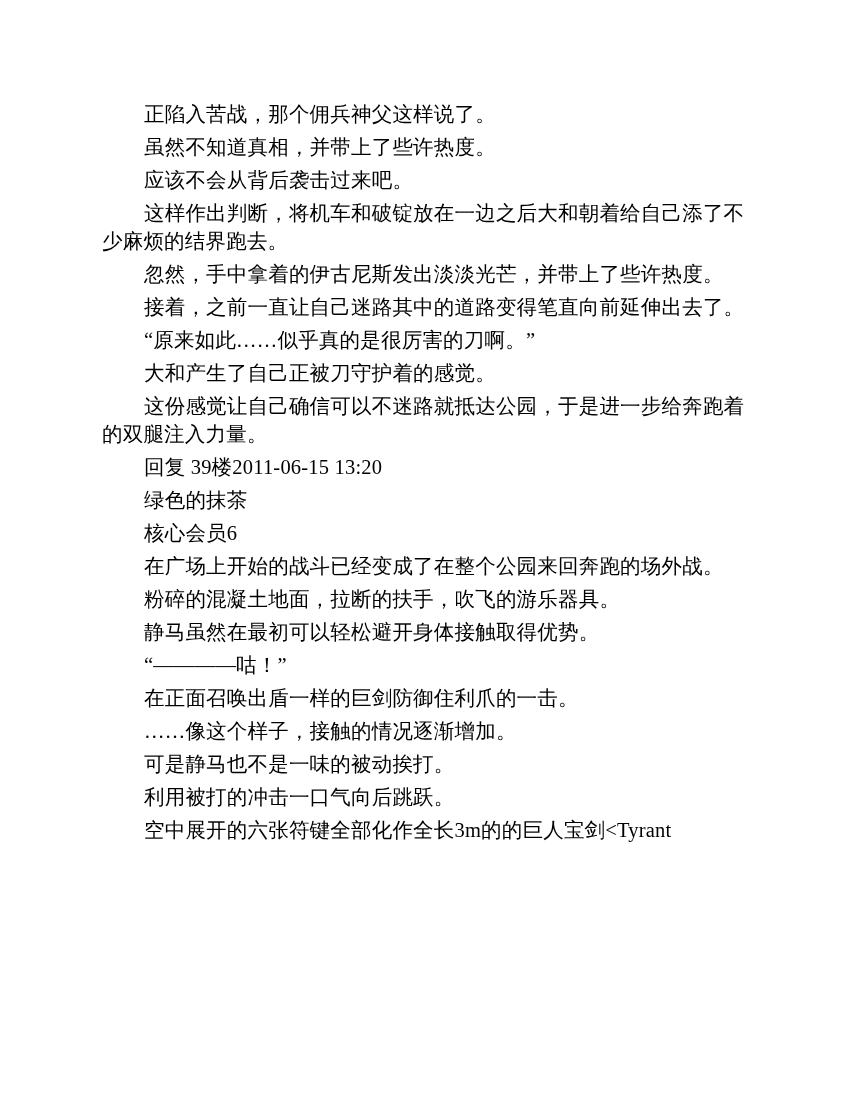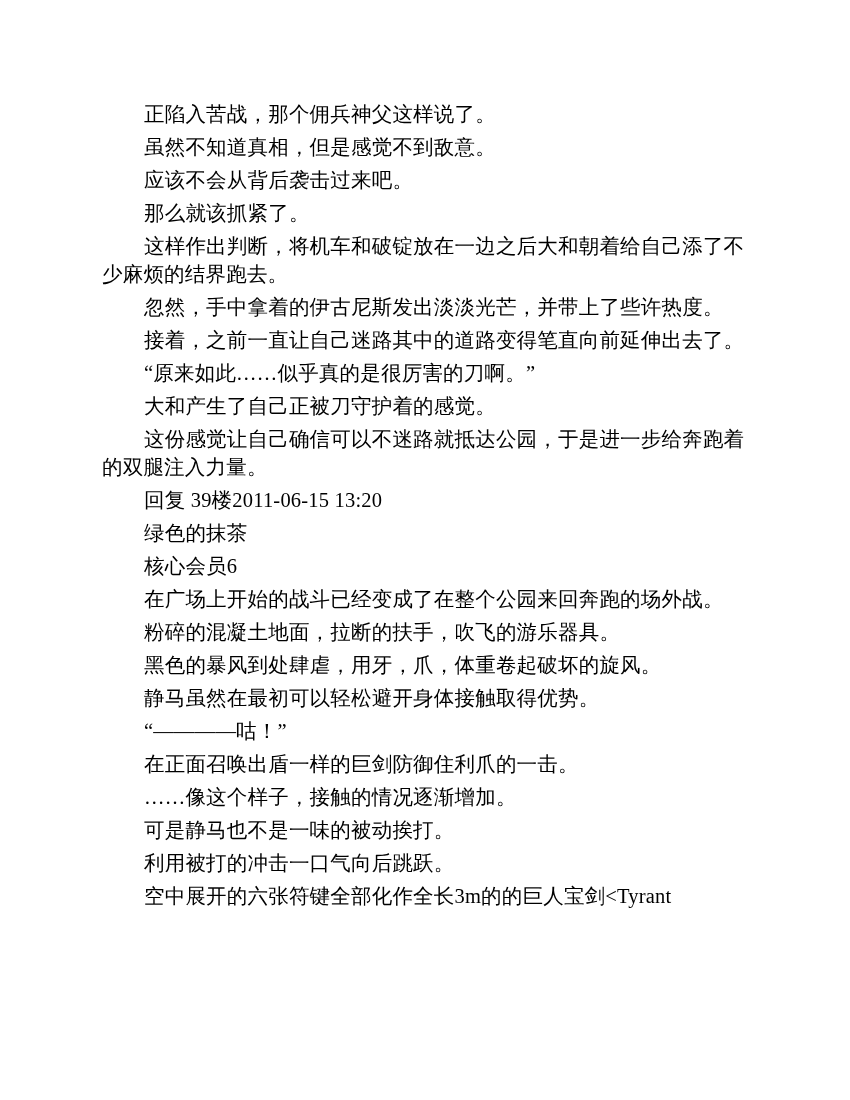--- a/index.html
+++ b/index.html
@@ -29,35 +29,33 @@
       letter-spacing: 0.2px;
       white-space: normal;
       word-break: break-all;
     }
   </style>
 </head>
 <body>
 
 <div class="page">
   <p class="para">正陷入苦战，那个佣兵神父这样说了。</p>
-  <p class="para">虽然不知道真相，但是感觉不到敌意。</p>
+  <p class="para">虽然不知道真相，并带上了些许热度。</p>
   <p class="para">应该不会从背后袭击过来吧。</p>
-  <p class="para">那么就该抓紧了。</p>
   <p class="para">这样作出判断，将机车和破锭放在一边之后大和朝着给自己添了不少麻烦的结界跑去。</p>
   <p class="para">忽然，手中拿着的伊古尼斯发出淡淡光芒，并带上了些许热度。</p>
   <p class="para">接着，之前一直让自己迷路其中的道路变得笔直向前延伸出去了。</p>
   <p class="para">“原来如此……似乎真的是很厉害的刀啊。”</p>
   <p class="para">大和产生了自己正被刀守护着的感觉。</p>
   <p class="para">这份感觉让自己确信可以不迷路就抵达公园，于是进一步给奔跑着的双腿注入力量。</p>
   <p class="para">回复 39楼2011-06-15 13:20</p>
   <p class="para">绿色的抹茶</p>
   <p class="para">核心会员6</p>
   <p class="para">在广场上开始的战斗已经变成了在整个公园来回奔跑的场外战。</p>
   <p class="para">粉碎的混凝土地面，拉断的扶手，吹飞的游乐器具。</p>
-  <p class="para">黑色的暴风到处肆虐，用牙，爪，体重卷起破坏的旋风。</p>
   <p class="para">静马虽然在最初可以轻松避开身体接触取得优势。</p>
   <p class="para">“————咕！”</p>
   <p class="para">在正面召唤出盾一样的巨剑防御住利爪的一击。</p>
   <p class="para">……像这个样子，接触的情况逐渐增加。</p>
   <p class="para">可是静马也不是一味的被动挨打。</p>
   <p class="para">利用被打的冲击一口气向后跳跃。</p>
   <p class="para">空中展开的六张符键全部化作全长3m的的巨人宝剑&lt;Tyrant</p>
 </div>
 
 </body></html>

